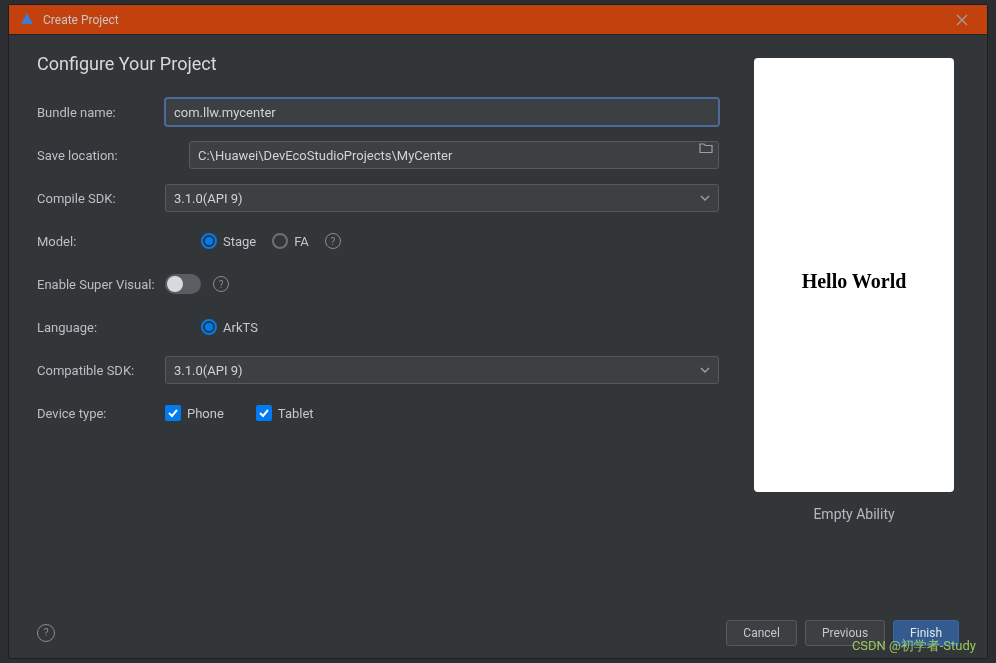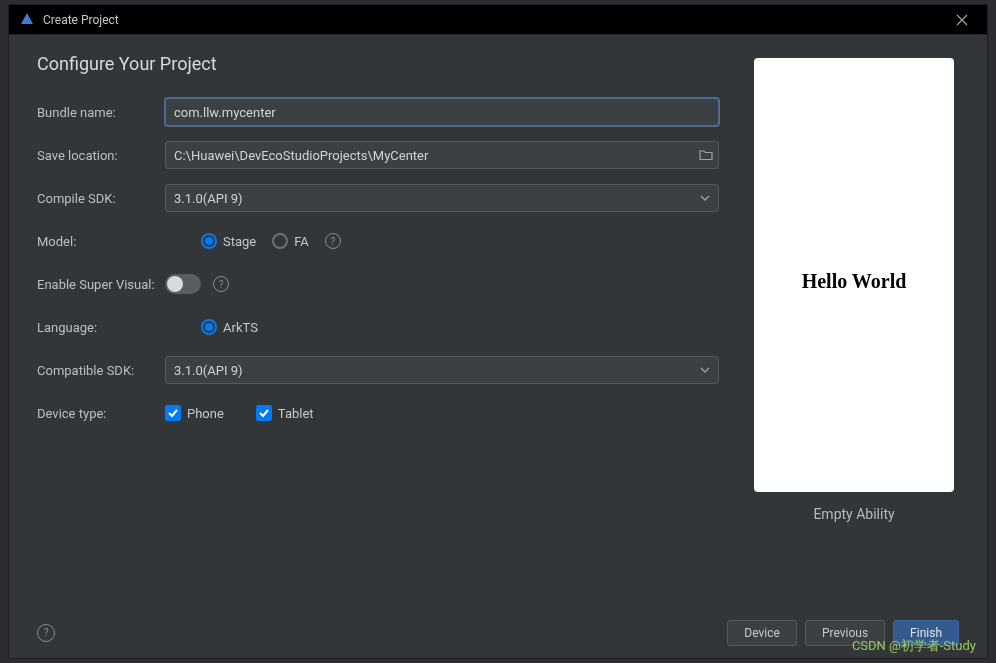--- a/index.html
+++ b/index.html
@@ -25,21 +25,21 @@
       display: flex;
       flex-direction: column;
       border-radius: 2px;
     }
     .titlebar {
       height: 30px;
       display: flex;
       align-items: center;
       padding: 0 10px;
       border-bottom: 1px solid #222427;
-      background: #000000;
+      background: #c2410c;
     }
     .titlebar-icon {
       width: 16px;
       height: 16px;
       margin-right: 8px;
     }
     .titlebar-title {
       font-size: 12px;
       color: #c4c7cc;
       flex: 1;
@@ -93,21 +93,22 @@
       font-size: 13px;
       border-radius: 3px;
     }
     .text-input.selected {
       border-color: #4d6b99;
       box-shadow: 0 0 0 1px #4d6b99;
     }
     .input-with-icon {
       position: relative;
       display: flex;
-      align-items: center;
+      align-items: flex-start;
+      margin-left: 24px;
     }
     .input-with-icon .text-input {
       padding-right: 28px;
     }
     .folder-icon-btn {
       position: absolute;
       right: 6px;
       color: #9da0a5;
       cursor: pointer;
       display: flex;
@@ -437,20 +438,20 @@
         <div class="preview-text">Hello World</div>
       </div>
       <div class="preview-caption">Empty Ability</div>
     </div>
 
   </div>
 
   <div class="footer">
     <span class="footer-help">?</span>
     <div class="footer-spacer"></div>
-    <button class="btn">Device</button>
+    <button class="btn">Cancel</button>
     <button class="btn">Previous</button>
     <button class="btn primary">Finish</button>
   </div>
 
 </div>
 
 <div class="watermark">CSDN @初学者-Study</div>
 
 </body></html>

